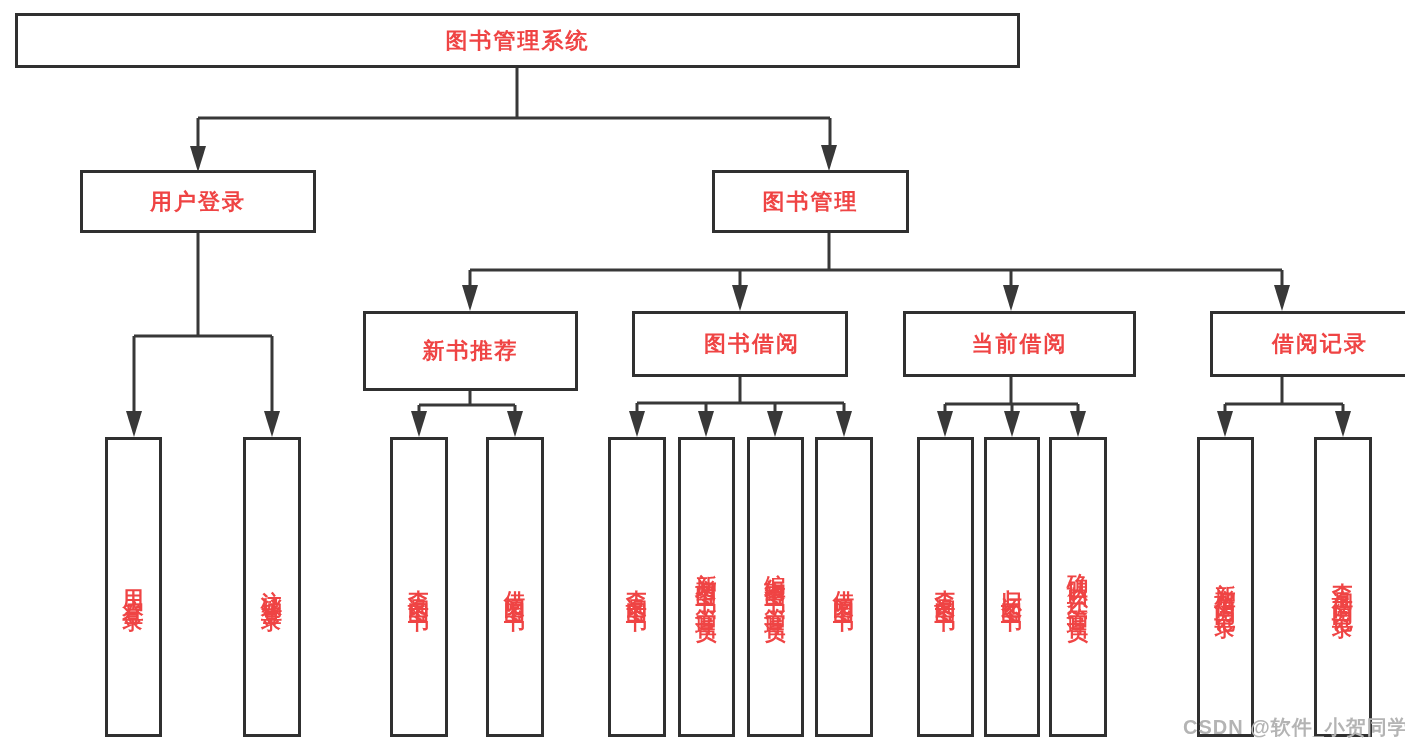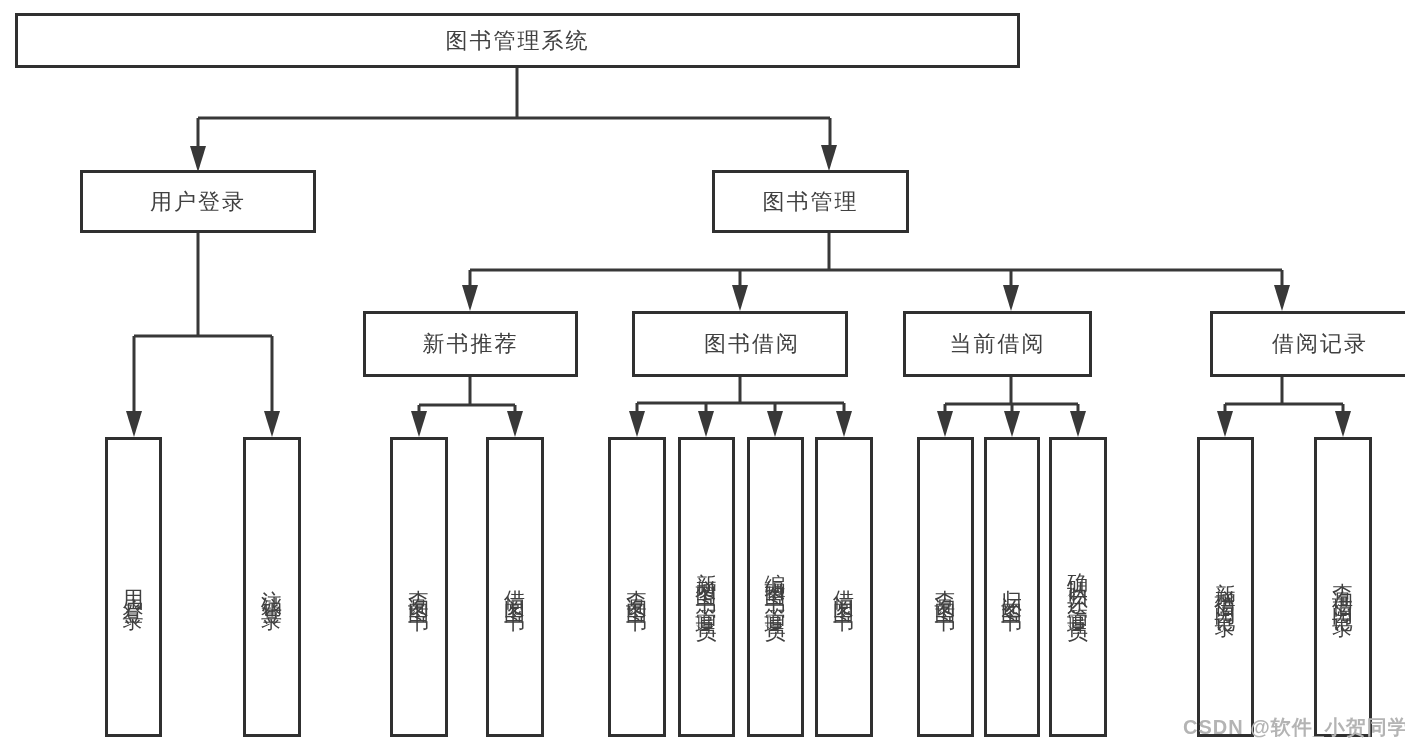--- a/index.html
+++ b/index.html
@@ -18,25 +18,26 @@
     z-index: 0;
   }
   .node {
     position: absolute;
     box-sizing: border-box;
     border: 3px solid #303030;
     background: #ffffff;
     display: flex;
     align-items: center;
     justify-content: center;
-    color: #404040;
+    color: #ef4444;
     font-size: 22px;
     letter-spacing: 2px;
     z-index: 1;
     white-space: nowrap;
+    font-weight: bold;
   }
   .leaf {
     writing-mode: vertical-rl;
     text-orientation: mixed;
     font-size: 21px;
     letter-spacing: 7px;
     line-height: 1;
     padding: 6px 0;
     white-space: normal;
   }
@@ -88,23 +89,23 @@
       <polygon points="1217,411 1233,411 1225,437"></polygon>
       <polygon points="1335,411 1351,411 1343,437"></polygon>
     </g>
   </svg>
 
   <div class="node" style="left:15px; top:13px; width:1005px; height:55px;">图书管理系统</div>
 
   <div class="node" style="left:80px; top:170px; width:236px; height:63px;">用户登录</div>
   <div class="node" style="left:712px; top:170px; width:197px; height:63px;">图书管理</div>
 
-  <div class="node" style="left:363px; top:311px; width:215px; height:66px;">新书推荐</div>
+  <div class="node" style="left:363px; top:311px; width:215px; height:80px;">新书推荐</div>
   <div class="node" style="left:632px; top:311px; width:216px; height:66px;padding-left:24px;">图书借阅</div>
-  <div class="node" style="left:903px; top:311px; width:189px; height:66px;">当前借阅</div>
+  <div class="node" style="left:903px; top:311px; width:233px; height:66px;">当前借阅</div>
   <div class="node" style="left:1174px; top:311px; width:220px; height:66px;margin-left:36px;">借阅记录</div>
 
   <div class="node leaf" style="left:105px; top:437px; width:57px; height:300px;">用户登录</div>
   <div class="node leaf" style="left:243px; top:437px; width:58px; height:300px;">注销登录</div>
 
   <div class="node leaf" style="left:390px; top:437px; width:58px; height:300px;">查询图书</div>
   <div class="node leaf" style="left:486px; top:437px; width:58px; height:300px;">借阅图书</div>
 
   <div class="node leaf" style="left:608px; top:437px; width:58px; height:300px;">查询图书</div>
   <div class="node leaf" style="left:678px; top:437px; width:57px; height:300px;">新增图书（管理员）</div>

